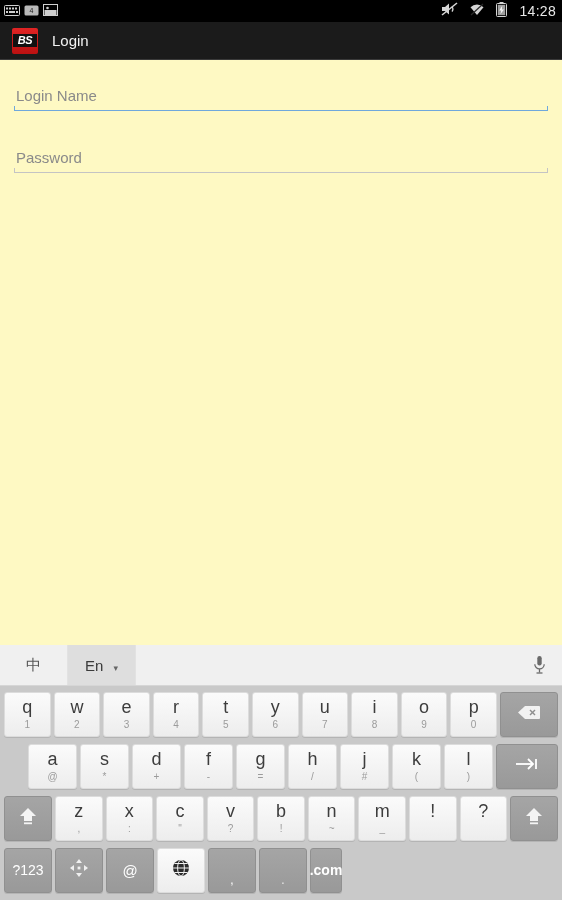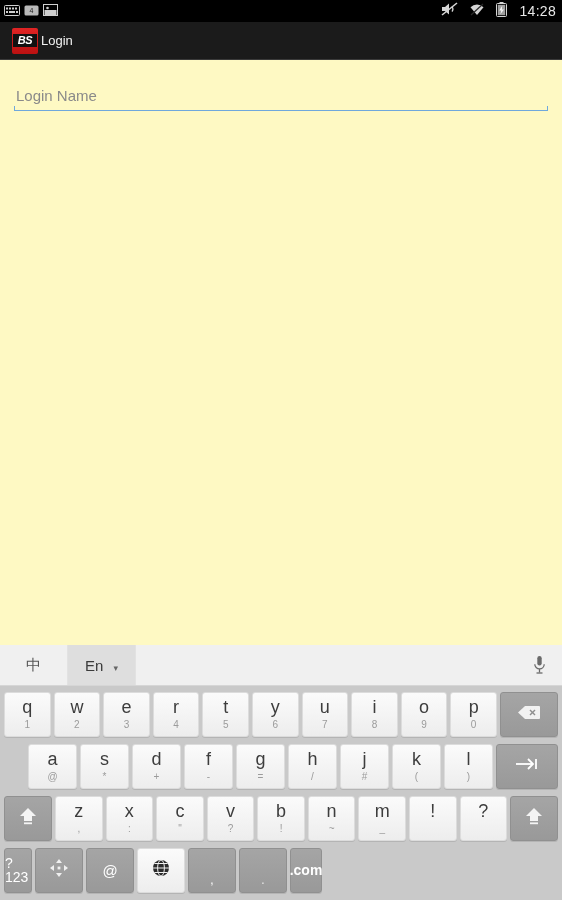--- a/index.html
+++ b/index.html
@@ -49,21 +49,21 @@
     background: #111;
     color: #fff;
     font-size: 11px; font-weight: bold;
     font-style: italic;
     letter-spacing: -0.5px;
     display: flex; align-items: center; justify-content: center;
     line-height: 1;
     text-align: center;
   }
   .appbar-title {
-    color: #f2f2f2; font-size: 13px; margin-left: 3px; font-weight: normal;
+    color: #f2f2f2; font-size: 15px; margin-left: 14px; font-weight: normal;
   }
 
   
   .content {
     position: absolute; top: 60px; left: 0;
     width: 562px; height: 585px;
     background: #fef9c3;
   }
   .field {
     position: absolute; left: 14px; width: 534px;
@@ -165,21 +165,21 @@
   .row1 .key.dark { width: 58px; }
   
   .row2 { padding-left: 28px; padding-right: 4px; }
   .row2 .key.letter { width: 48px; }
   .row2 .key.dark { width: 62px; }
   
   .row3 .key.letter { width: 44px; }
   .row3 .key.dark { width: 48px; }
   
   .row4 .key { height: 45px; }
-  .key.k-num  { width: 28px; }
+  .key.k-num  { width: 48px; }
   .key.k-arrow{ width: 48px; }
   .key.k-at   { width: 48px; }
   .key.k-globe{ width: 48px; }
   .key.k-space{ flex: 1 1 auto; }
   .key.k-comma{ width: 48px; }
   .key.k-dot  { width: 48px; }
   .key.k-com  { width: 32px; font-weight: bold; }
   .key.k-space .main { color: #7a7a7a; font-size: 15px; }
   .key.k-num .main { font-size: 14px; }
   .key.k-com .main { font-size: 14px; }
@@ -258,20 +258,26 @@
 
   <div class="content">
 
     <div class="field" style="top: 25px;">
       <input class="field-input" type="text" value="" placeholder="Login Name" style="">
       <div class="underline-wrap uw-focused">
         <div class="underline focused"></div>
       </div>
     </div>
 
+    <div class="field" style="top: 87px;">
+      <input class="field-input" type="password" value="" placeholder="Password" style="">
+      <div class="underline-wrap uw-blurred">
+        <div class="underline blurred"></div>
+      </div>
+    </div>
 
   </div>
 
   <div class="keyboard">
 
     <div class="kb-topbar">
       <div class="kb-tab">
         <span>中</span>
       </div>
       <div class="kb-tab selected">

